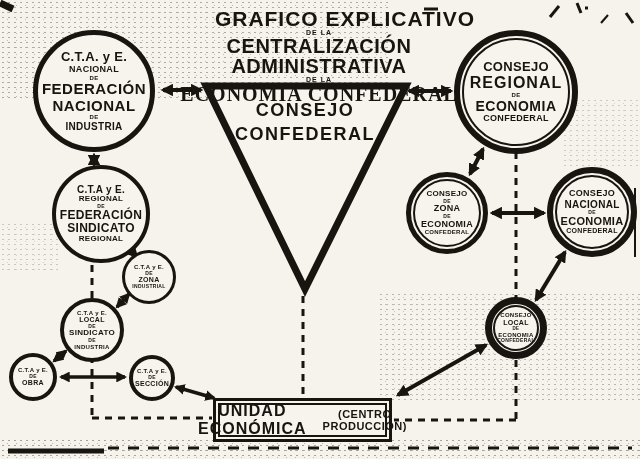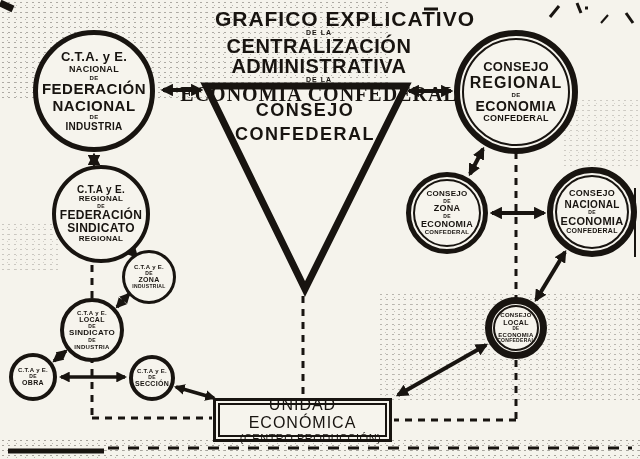--- a/index.html
+++ b/index.html
@@ -45,22 +45,22 @@
   .f9{font-size:9px;} .f8{font-size:8px;} .f7{font-size:7px;}
   .f6{font-size:6px;} .f5{font-size:5px;} .f4{font-size:4.5px;}
   
   .triText{position:absolute;left:231px;top:98px;width:148px;text-align:center;
            font-weight:700;font-size:18px;letter-spacing:1.5px;line-height:1.35;}
   .triText span{display:block;}
   
   .ubox{position:absolute;left:213px;top:398px;width:179px;height:44px;box-sizing:border-box;
         border:3px solid #181410;background:#f6f4ed;padding:2px;}
   .ubox .inner{border:2px solid #181410;height:100%;box-sizing:border-box;display:flex;
-        flex-direction:column;align-items:center;justify-content:center;text-align:center;
-        font-weight:400;line-height:1.1;}
+        align-items:center;justify-content:center;text-align:center;
+        font-weight:700;line-height:1.1;}
   .ubox .b1{font-size:16px;letter-spacing:1px;}
   .ubox .b2{font-size:11px;letter-spacing:.5px;margin-left:16px;}
 </style>
 </head>
 <body>
 
 <div class="stage">
 
   <div class="noise nA"></div>
   <div class="noise nB"></div>

